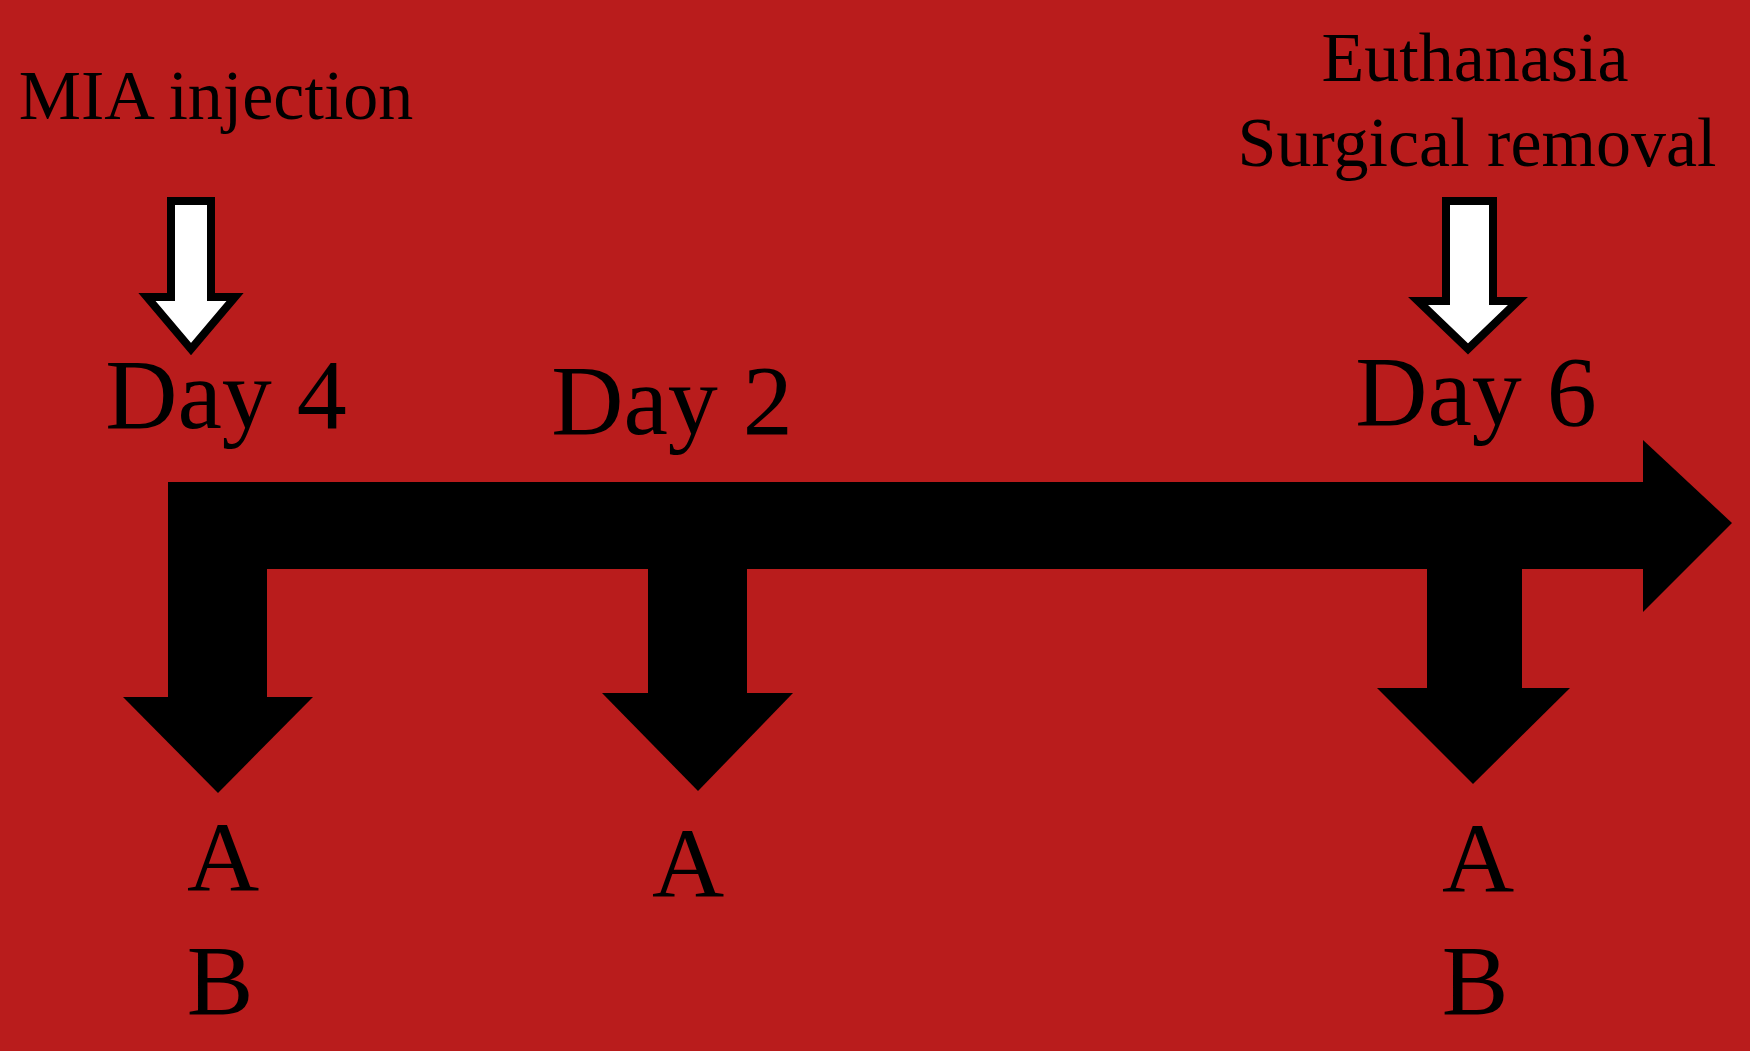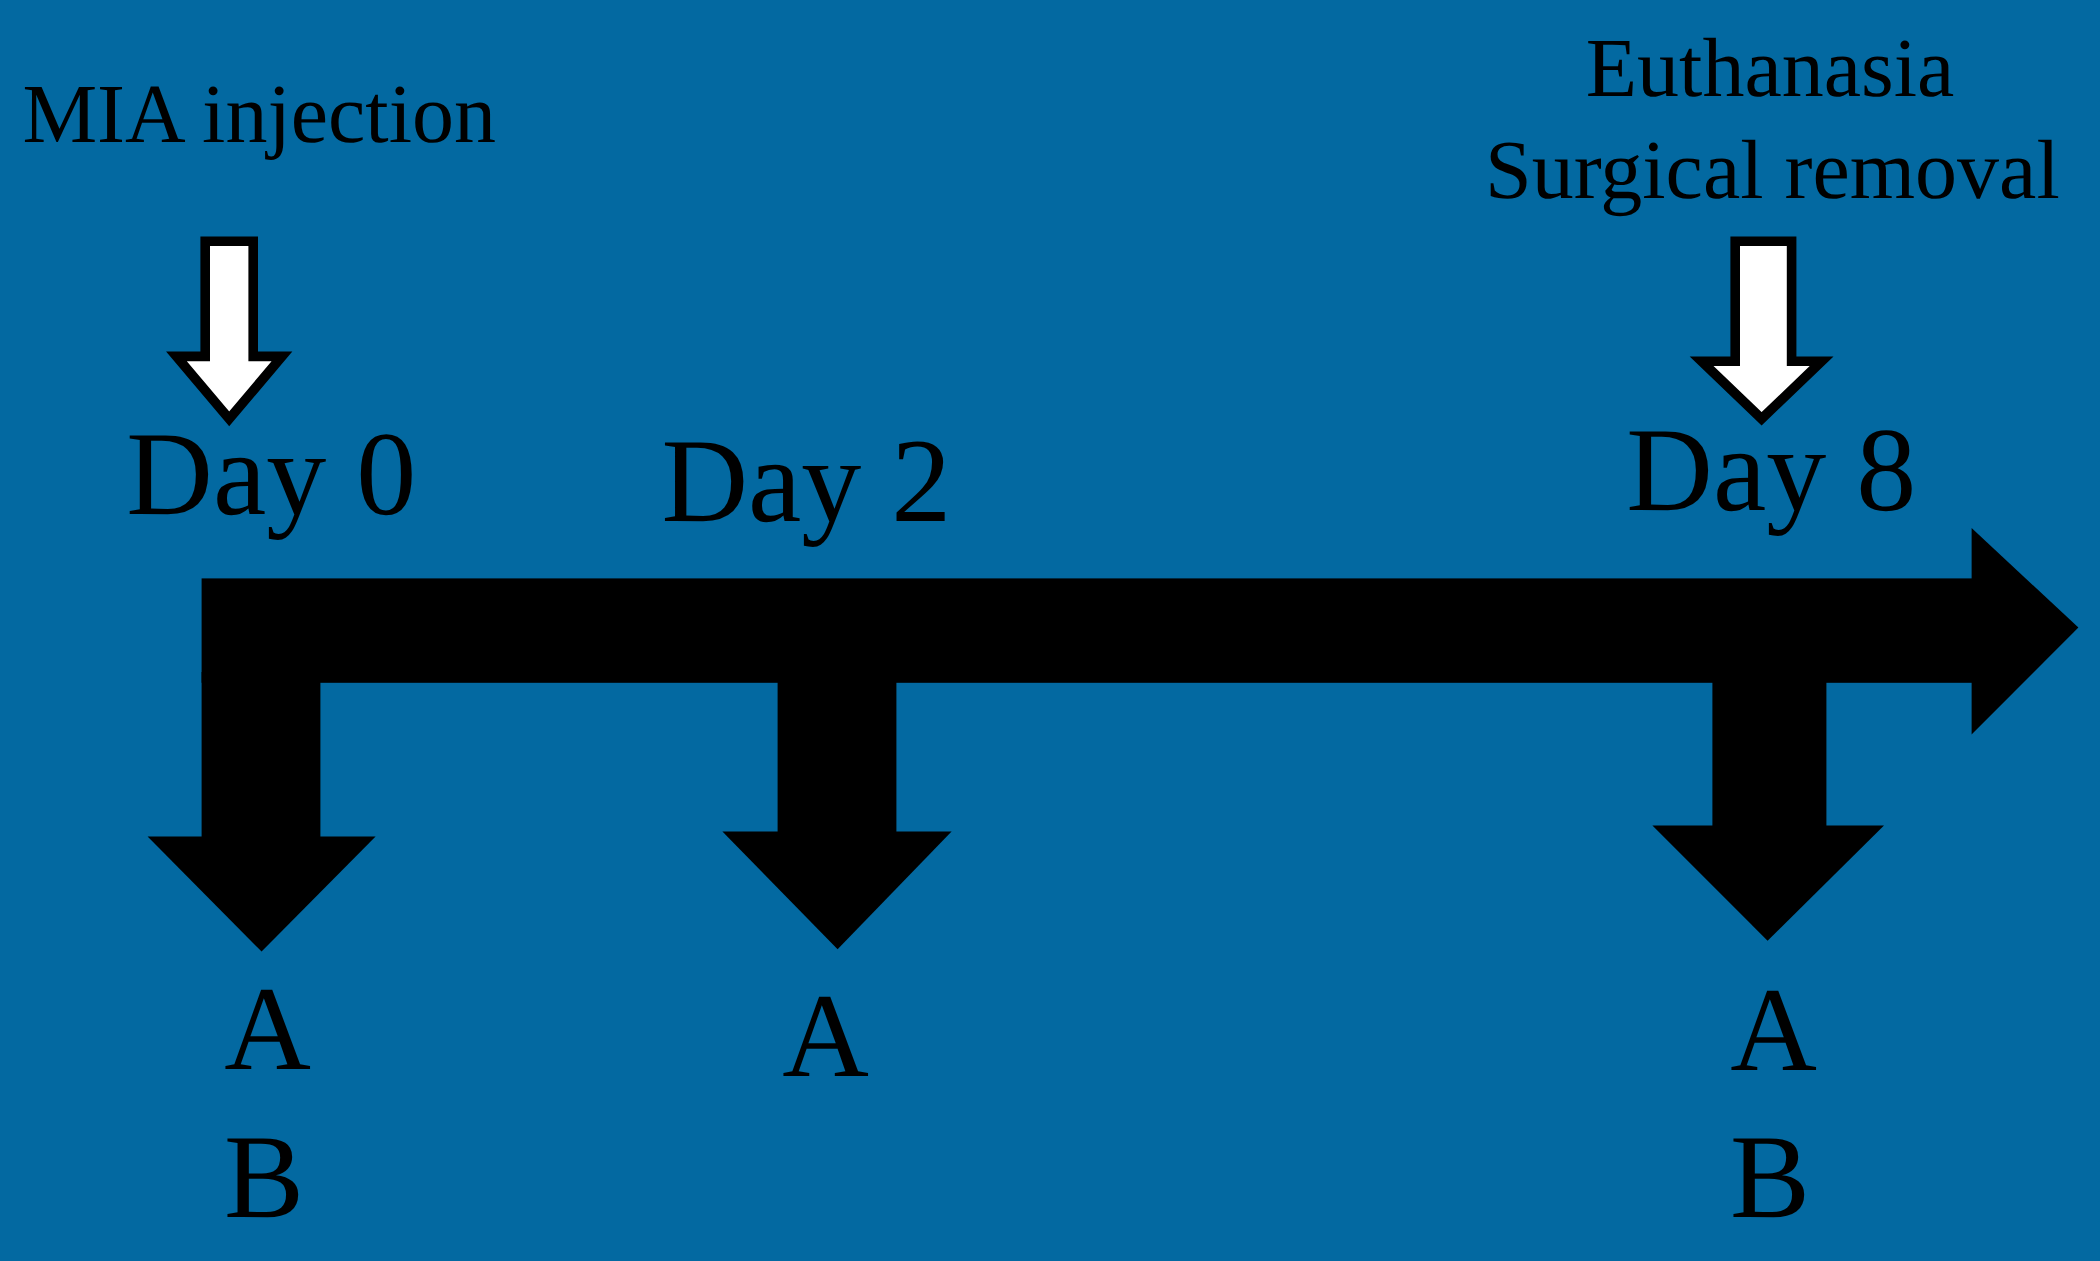--- a/index.html
+++ b/index.html
@@ -1,20 +1,20 @@
 <!DOCTYPE html>
 <html><head>
 <meta charset="utf-8">
 <style>
   html, body { margin: 0; padding: 0; background: #ffffff; }
   .figure {
     position: relative;
     width: 1750px;
     height: 1051px;
-    background: #0369a1;
+    background: #b91c1c;
     font-family: "Liberation Serif", "DejaVu Serif", serif;
     color: #000;
     overflow: hidden;
   }
   .figure svg.graphic {
     position: absolute;
     left: 0; top: 0;
   }
   .txt {
     position: absolute;
@@ -56,25 +56,25 @@
     <rect x="1427" y="560" width="95" height="129" fill="#000000"></rect>
     <polygon points="1377,688 1570,688 1473,784" fill="#000000"></polygon>
   </svg>
 
   <div class="txt annot" style="left:216px; top:61px;">MIA injection</div>
 
   <div class="txt annot" style="left:1475px; top:23px;">Euthanasia</div>
 
   <div class="txt annot" style="left:1477px; top:108px;text-align:center;">Surgical removal</div>
 
-  <div class="txt daylabel" style="left:226px; top:345px;">Day 0</div>
+  <div class="txt daylabel" style="left:226px; top:345px;">Day 4</div>
 
   <div class="txt daylabel" style="left:672px; top:351px;">Day 2</div>
 
-  <div class="txt daylabel" style="left:1476px; top:342px;">Day 8</div>
+  <div class="txt daylabel" style="left:1476px; top:342px;">Day 6</div>
 
   <div class="txt group" style="left:223px; top:808px;">A</div>
   <div class="txt group" style="left:220px; top:931px;">B</div>
 
   <div class="txt group" style="left:688px; top:814px;">A</div>
 
   <div class="txt group" style="left:1478px; top:809px;">A</div>
   <div class="txt group" style="left:1475px; top:931px;">B</div>
 
 </div>

